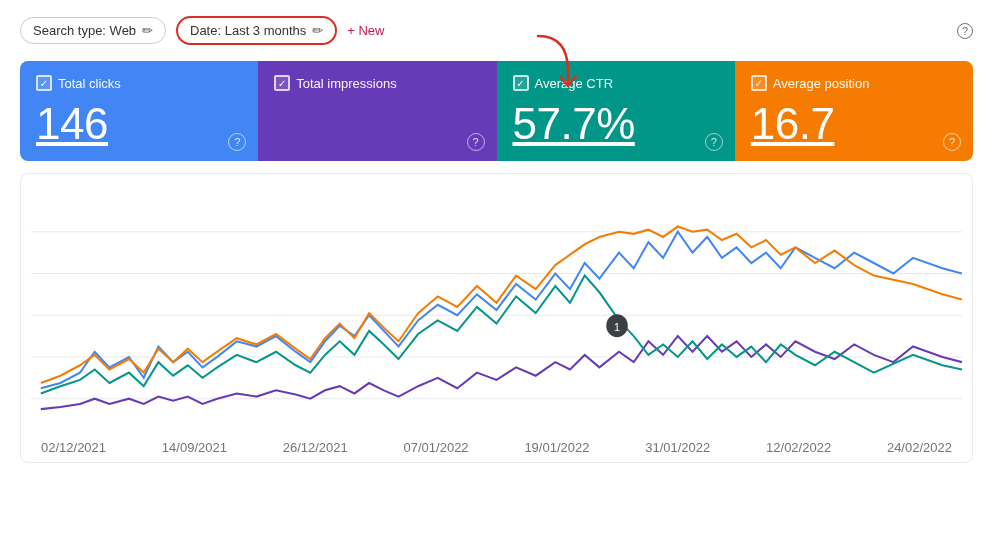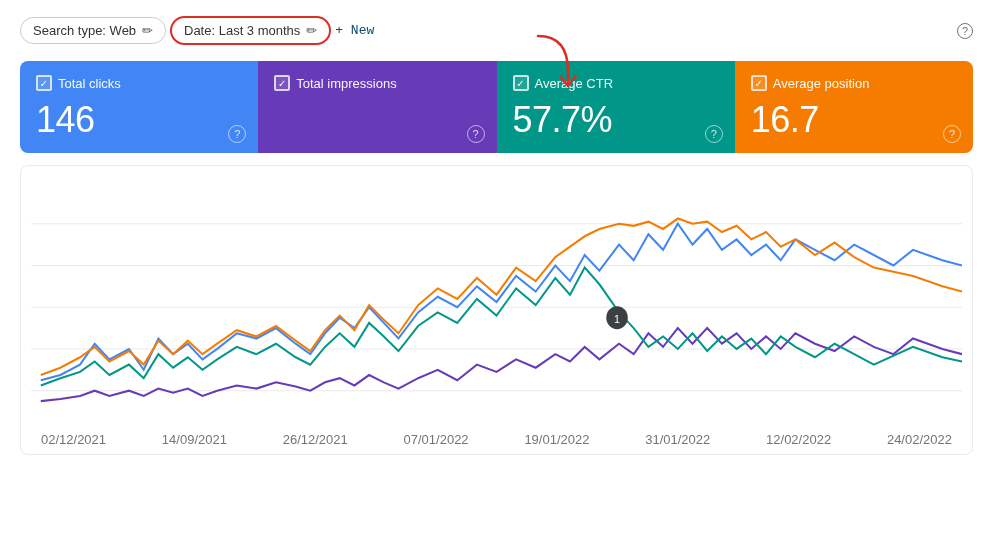--- a/index.html
+++ b/index.html
@@ -33,21 +33,21 @@
       font-weight: 600;
       color: #444;
       letter-spacing: 0.8px;
       cursor: pointer;
       border: none;
       background: none;
     }
     .filter-row {
       display: flex;
       align-items: center;
-      gap: 4px;
+      gap: 10px;
       margin-bottom: 16px;
     }
     .filter-chip {
       display: flex;
       align-items: center;
       gap: 6px;
       border: 1px solid #ccc;
       border-radius: 20px;
       padding: 5px 12px;
       font-size: 13px;
@@ -56,25 +56,24 @@
       background: #fff;
     }
     .filter-chip.highlighted {
       border: 2px solid #d93025;
     }
     .add-new {
       display: flex;
       align-items: flex-end;
       gap: 4px;
       font-size: 13px;
-      color: #0c4a6e;
+      color: #be185d;
       cursor: pointer;
       border: none;
       background: none;
-      font-family: Liberation Mono, monospace;
     }
     .last-updated {
       margin-left: auto;
       font-size: 13px;
       color: #70757a;
       display: flex;
       align-items: center;
       gap: 4px;
     }
     .help-icon {
@@ -120,23 +119,24 @@
       height: 16px;
       border: 2px solid rgba(255,255,255,0.8);
       border-radius: 2px;
       background: rgba(255,255,255,0.15);
       display: inline-flex;
       align-items: center;
       justify-content: center;
       font-size: 11px;
     }
     .metric-value {
-      font-size: 36px;
+      font-size: 44px;
       font-weight: 400;
       letter-spacing: -0.5px;
+      text-decoration: underline;
     }
     .metric-help {
       position: absolute;
       bottom: 10px;
       right: 12px;
       width: 18px;
       height: 18px;
       border-radius: 50%;
       border: 1.5px solid rgba(255,255,255,0.6);
       display: flex;

